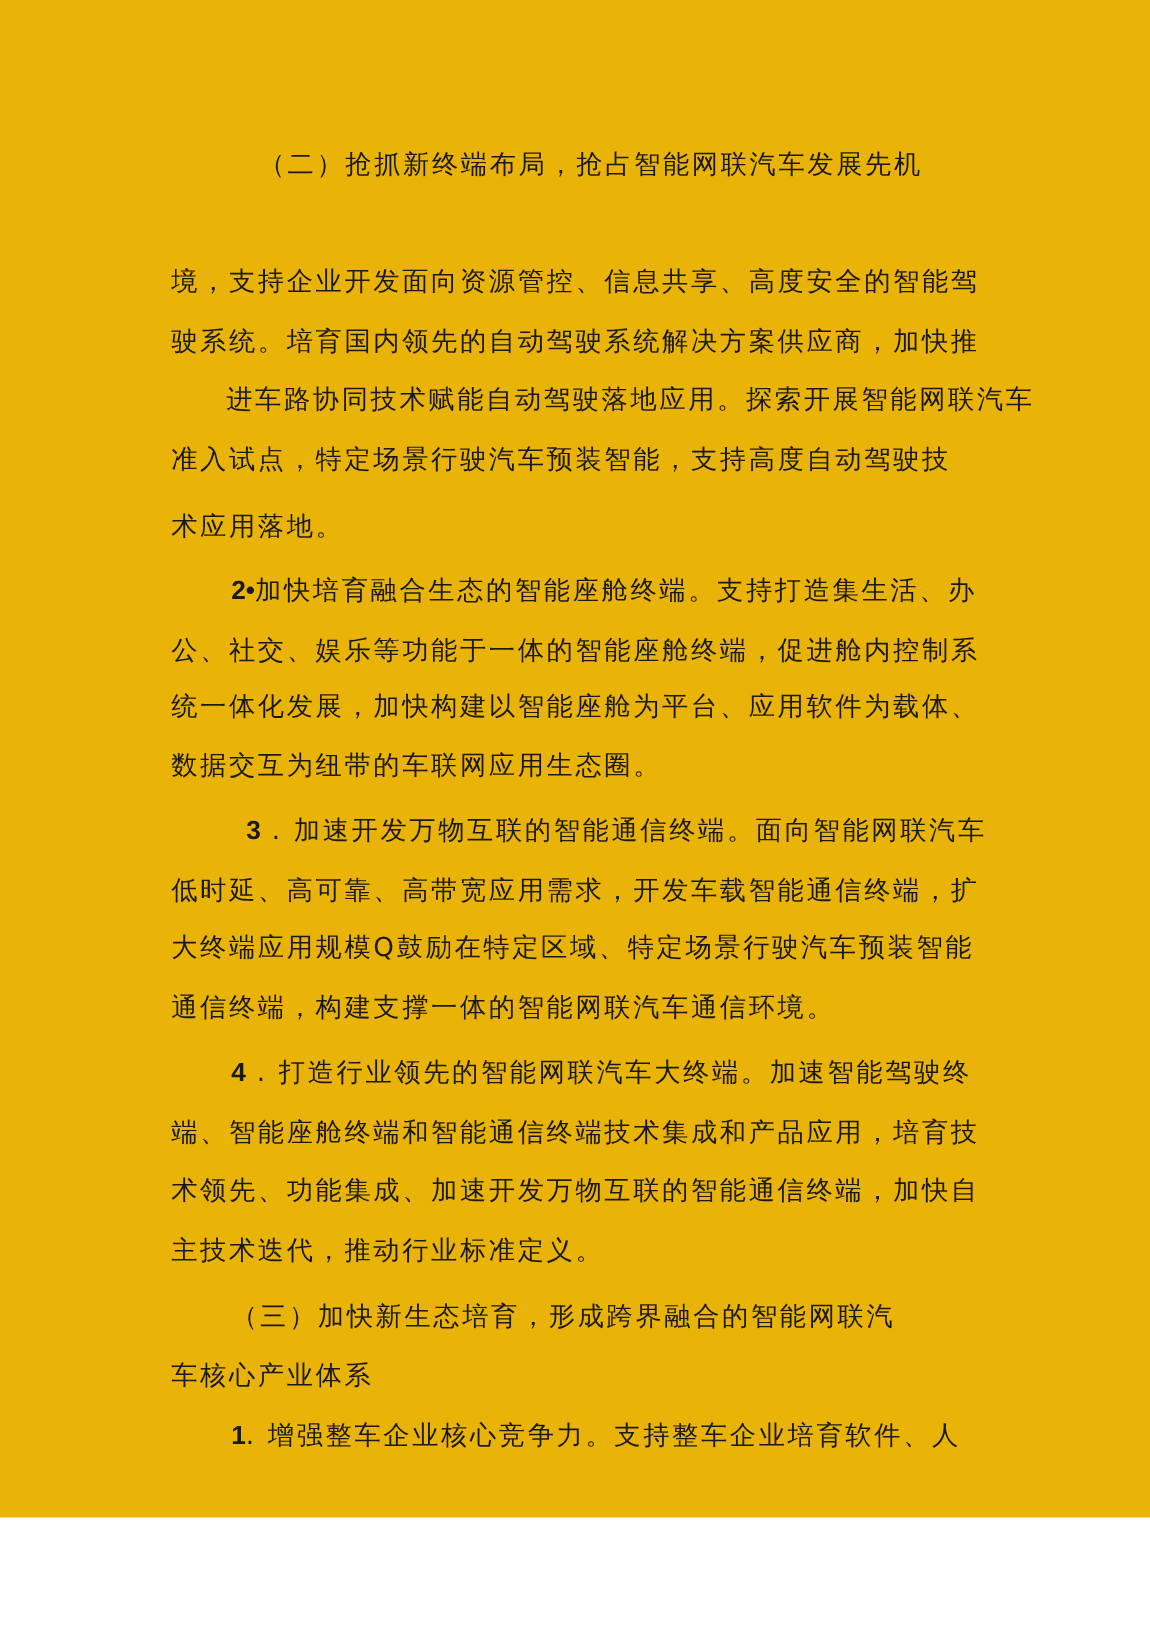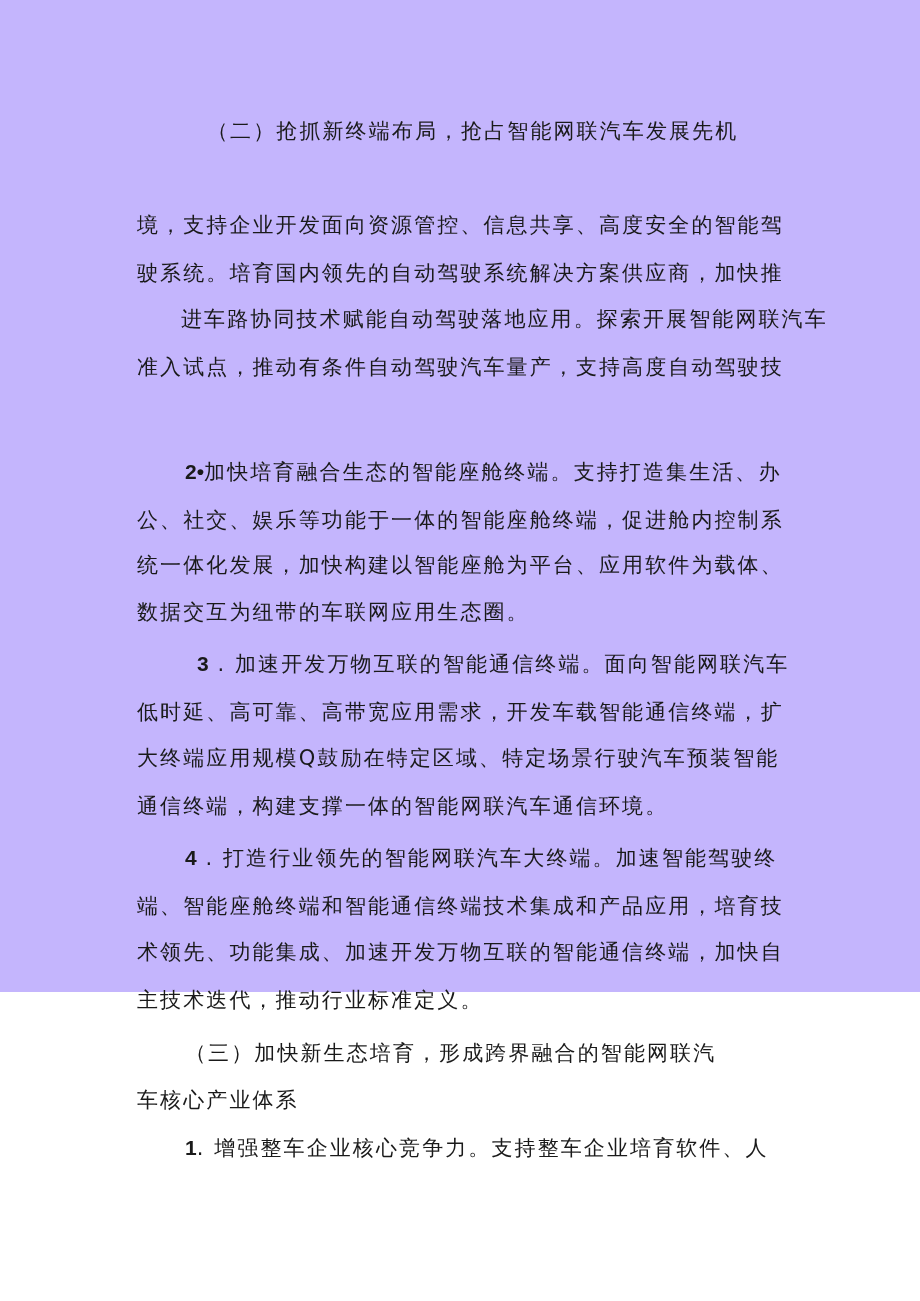--- a/index.html
+++ b/index.html
@@ -1,33 +1,34 @@
 <!DOCTYPE html>
 <html><head>
 <meta charset="utf-8">
 <style>
   html, body { margin:0; padding:0; background:#ffffff; }
   body { width:920px; height:1301px; position:relative; overflow:hidden;
          font-family:"DejaVu Sans", "Liberation Sans", sans-serif; color:#1a1a1a; }
-  .page { position:absolute; left:0; top:0; width:920px; height:992px; background:#c4b5fd; }
+  .page { position:absolute; left:0; top:0; width:920px; height:1214px; background:#eab308; }
   .line { position:absolute; left:137px; width:660px; height:30px; line-height:30px;
           font-size:21px; letter-spacing:2.1px; white-space:nowrap; }
   .num { font-weight:bold; font-family:"Liberation Sans", sans-serif; letter-spacing:0; }
 </style>
 </head>
 <body>
 
 <div class="page">
 
   <div class="line" style="top:116px; left:207px;">（二）抢抓新终端布局，抢占智能网联汽车发展先机</div>
 
   <div class="line" style="top:210px;">境，支持企业开发面向资源管控、信息共享、高度安全的智能驾</div>
   <div class="line" style="top:258px;">驶系统。培育国内领先的自动驾驶系统解决方案供应商，加快推</div>
   <div class="line" style="top:304px;margin-left:44px;">进车路协同技术赋能自动驾驶落地应用。探索开展智能网联汽车</div>
-  <div class="line" style="top:352px;">准入试点，推动有条件自动驾驶汽车量产，支持高度自动驾驶技</div>
+  <div class="line" style="top:352px;">准入试点，特定场景行驶汽车预装智能，支持高度自动驾驶技</div>
+  <div class="line" style="top:406px;">术应用落地。</div>
 
   <div class="line" style="top:457px; left:185px;"><span class="num">2•</span><span>加快培育融合生态的智能座舱终端。支持打造集生活、办</span></div>
   <div class="line" style="top:505px;">公、社交、娱乐等功能于一体的智能座舱终端，促进舱内控制系</div>
   <div class="line" style="top:550px;">统一体化发展，加快构建以智能座舱为平台、应用软件为载体、</div>
   <div class="line" style="top:597px;">数据交互为纽带的车联网应用生态圈。</div>
 
   <div class="line" style="top:649px; left:185px;margin-left:12px;"><span class="num">3</span><span> . 加速开发万物互联的智能通信终端。面向智能网联汽车</span></div>
   <div class="line" style="top:697px;">低时延、高可靠、高带宽应用需求，开发车载智能通信终端，扩</div>
   <div class="line" style="top:743px;">大终端应用规模Q鼓励在特定区域、特定场景行驶汽车预装智能</div>
   <div class="line" style="top:791px;">通信终端，构建支撑一体的智能网联汽车通信环境。</div>

